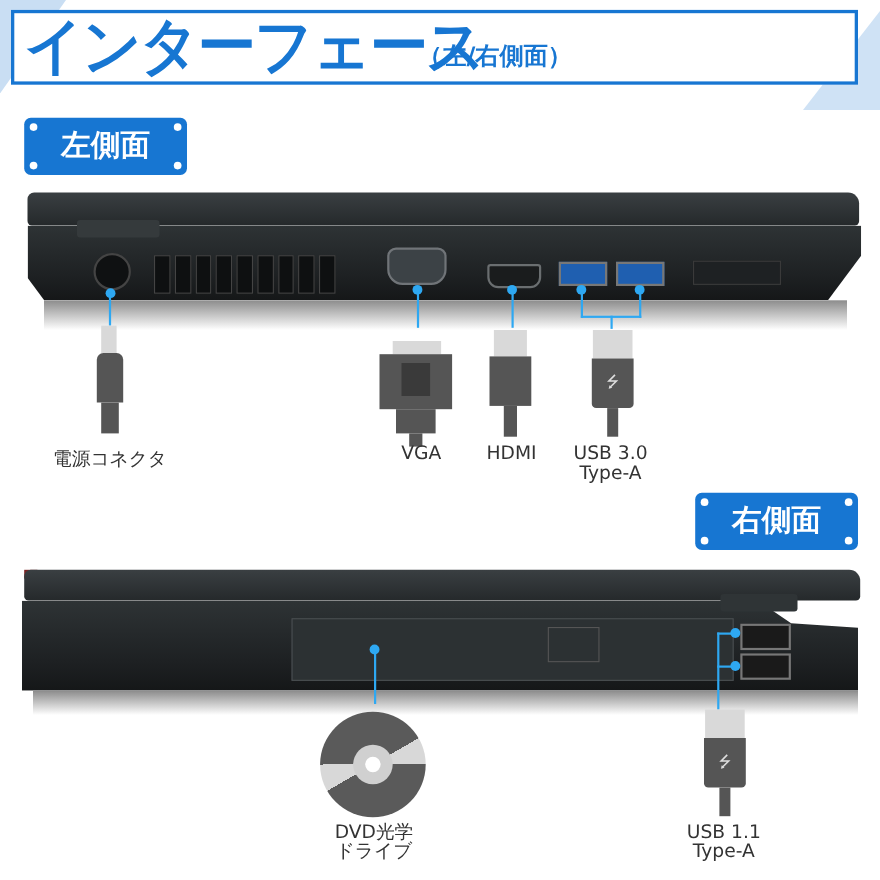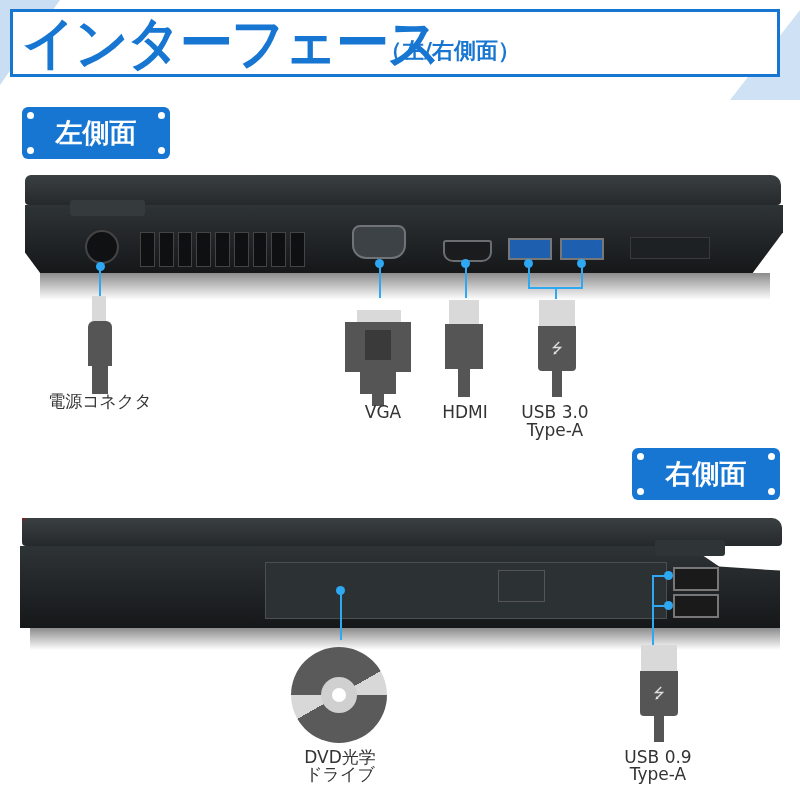--- a/index.html
+++ b/index.html
@@ -109,21 +109,21 @@
   <div class="abs conn-light" style="left:4px;top:0;width:30px;height:24px"></div>
   <div class="abs conn" style="left:0;top:24px;width:38px;height:45px"></div>
   <div class="abs conn" style="left:13px;top:69px;width:12px;height:28px"></div>
 </div>
 <div class="abs" style="left:538px;top:300px;width:40px;height:100px;">
   <div class="abs conn-light" style="left:1px;top:0;width:36px;height:26px"></div>
   <div class="abs conn" style="left:0;top:26px;width:38px;height:45px;border-radius:0 0 4px 4px;color:#ddd;text-align:center;line-height:45px;font-size:14px">⭍</div>
   <div class="abs conn" style="left:14px;top:71px;width:10px;height:26px"></div>
 </div>
 
-<div class="abs label" style="left:40px;top:393px;width:120px;font-family:Liberation Serif, serif;">電源コネクタ</div>
+<div class="abs label" style="left:40px;top:409px;width:120px;">電源コネクタ</div>
 <div class="abs label" style="left:348px;top:403px;width:70px;">VGA</div>
 <div class="abs label" style="left:425px;top:403px;width:80px;">HDMI</div>
 <div class="abs label" style="left:505px;top:403px;width:100px;">USB 3.0</div>
 <div class="abs label" style="left:505px;top:421px;width:100px;">Type-A</div>
 
 <div class="abs badge badge-right">
   <span>右側面</span>
   <span class="dot" style="left:5px;top:5px"></span>
   <span class="dot" style="right:5px;top:5px"></span>
   <span class="dot" style="left:5px;bottom:5px"></span>
@@ -155,14 +155,14 @@
   <div class="abs" style="left:41px;top:41px;width:14px;height:14px;border-radius:50%;background:#fff"></div>
 </div>
 <div class="abs" style="left:640px;top:645px;width:40px;height:100px;">
   <div class="abs conn-light" style="left:1px;top:0;width:36px;height:26px"></div>
   <div class="abs conn" style="left:0;top:26px;width:38px;height:45px;border-radius:0 0 4px 4px;color:#ddd;text-align:center;line-height:45px;font-size:14px">⭍</div>
   <div class="abs conn" style="left:14px;top:71px;width:10px;height:26px"></div>
 </div>
 
 <div class="abs label" style="left:280px;top:748px;width:120px;">DVD光学</div>
 <div class="abs label" style="left:280px;top:765px;width:120px;">ドライブ</div>
-<div class="abs label" style="left:608px;top:748px;width:100px;">USB 0.9</div>
+<div class="abs label" style="left:608px;top:748px;width:100px;">USB 1.1</div>
 <div class="abs label" style="left:608px;top:765px;width:100px;">Type-A</div>
 
 </body></html>

